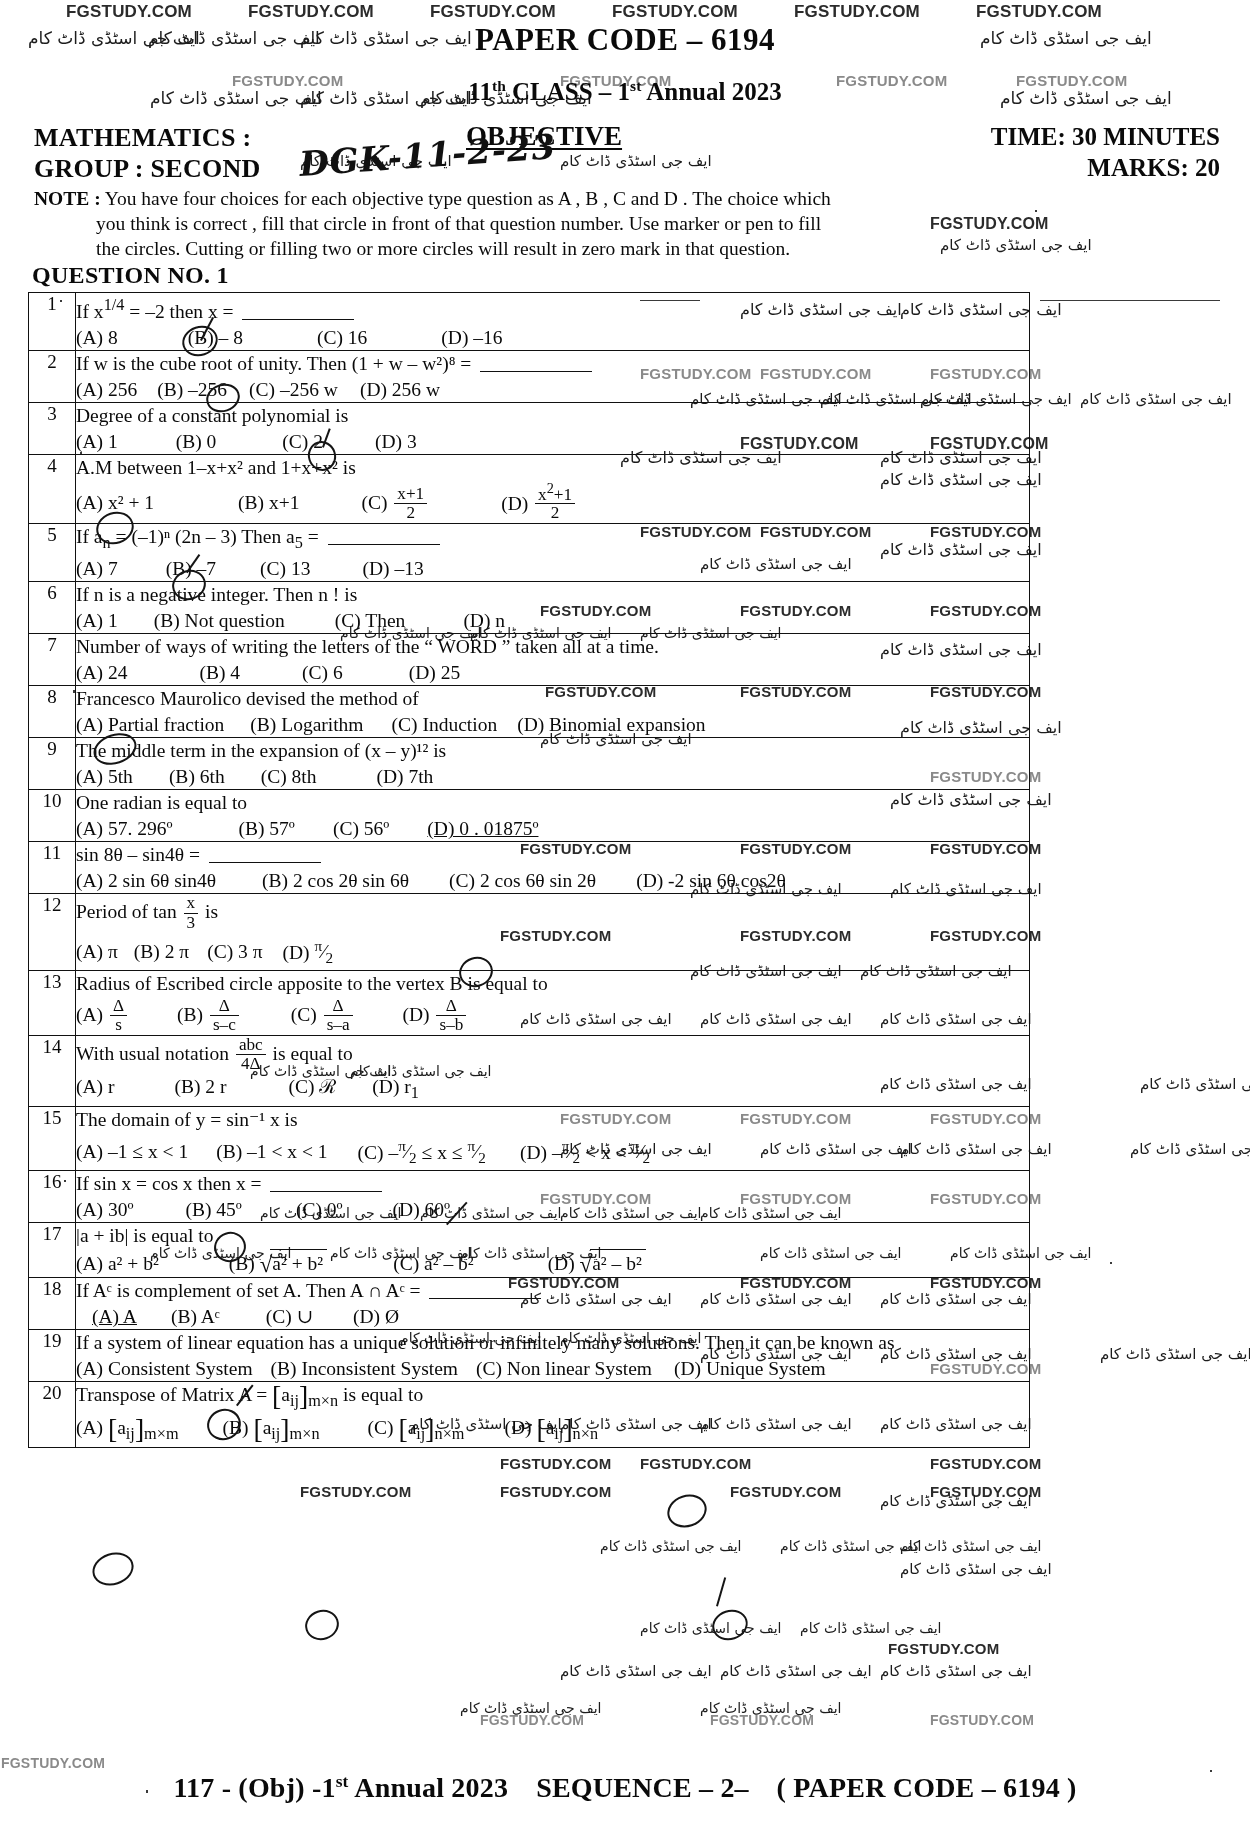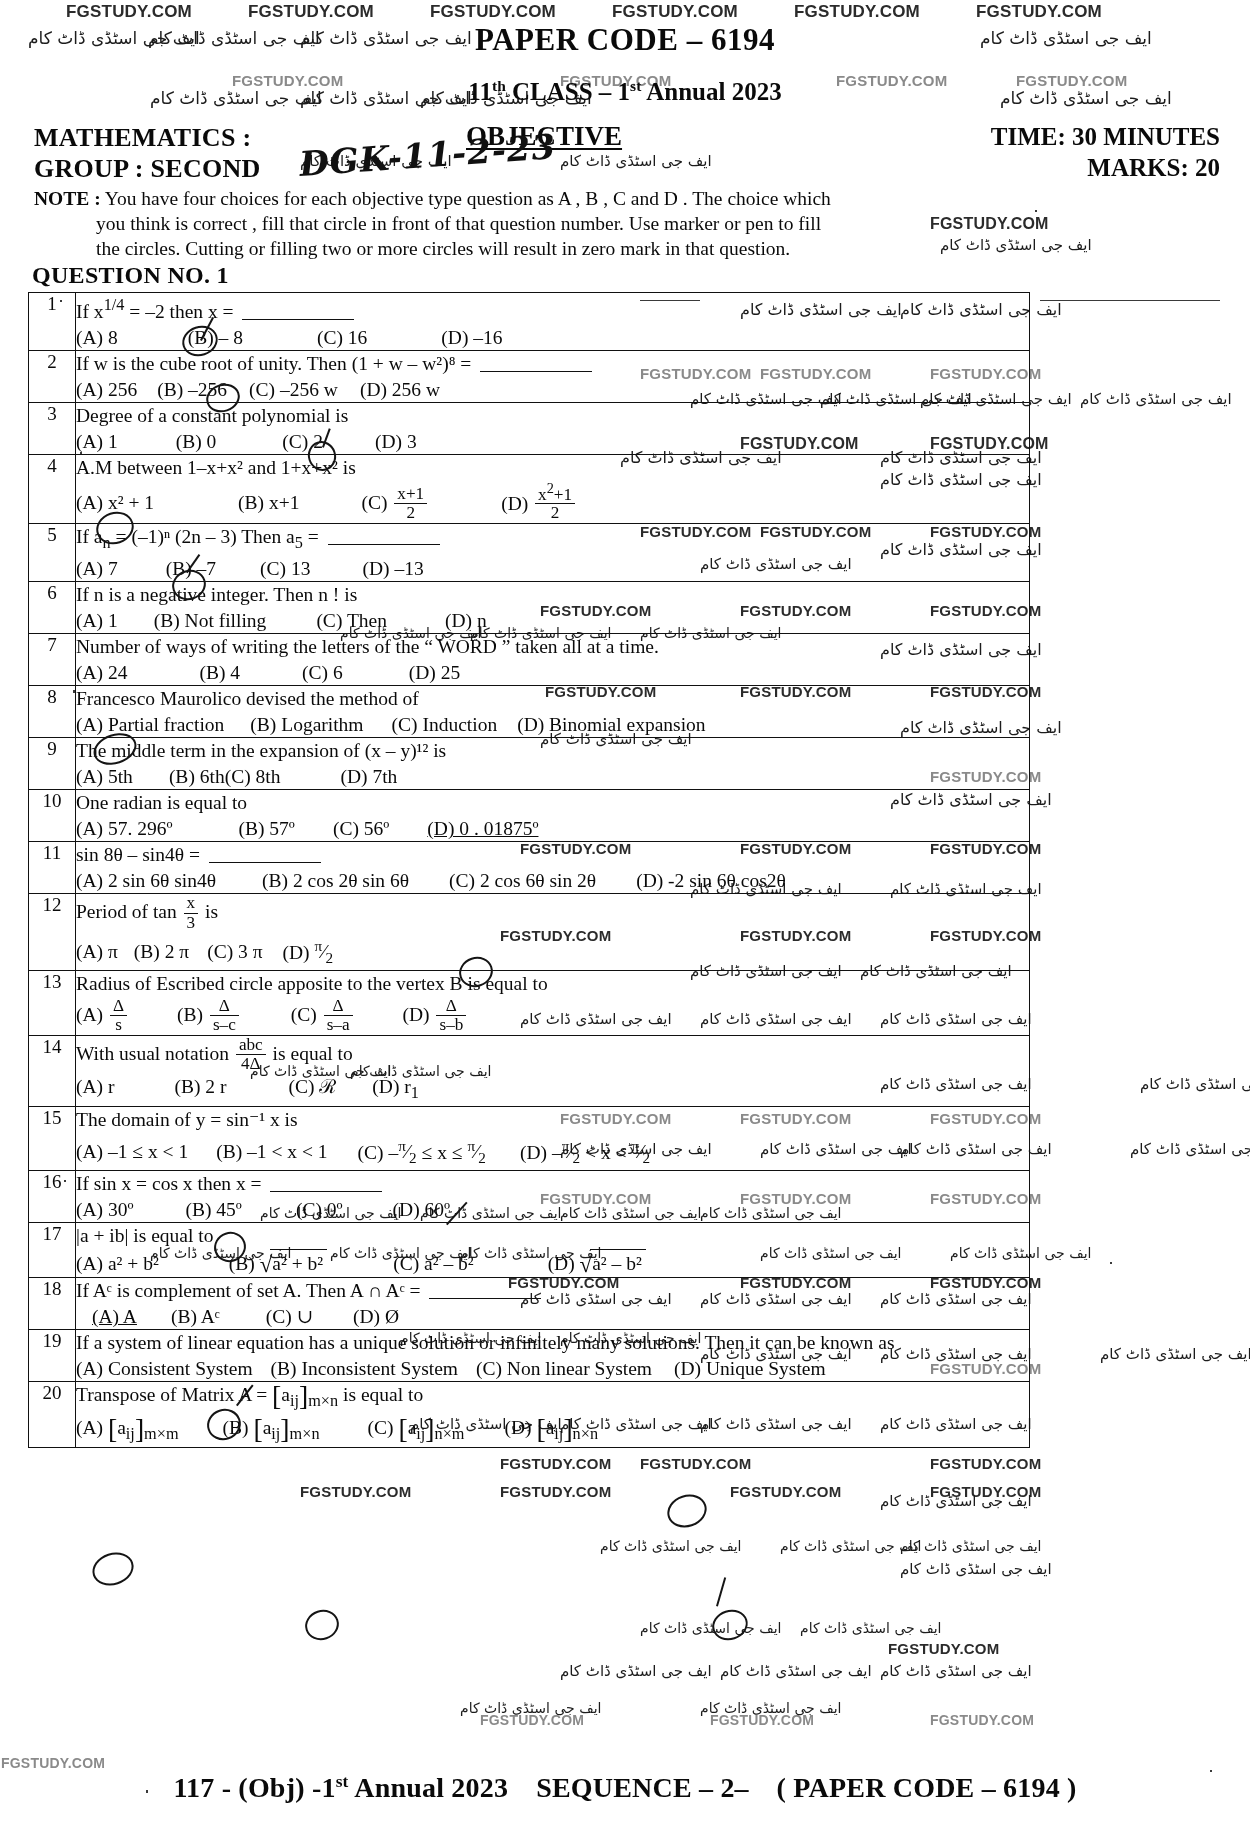--- a/index.html
+++ b/index.html
@@ -435,42 +435,42 @@
           <td class="num">5</td>
           <td class="body">
             <div class="stem">If a<sub>n</sub> = (–1)ⁿ (2n – 3) Then a<sub>5</sub> = <span class="blank"></span></div>
             <div class="opts"><span class="opt" style="margin-left: 0px;">(A) 7</span><span class="opt" style="margin-left: 48px;">(B) –7</span><span class="opt" style="margin-left: 44px;">(C) 13</span><span class="opt" style="margin-left: 52px;">(D) –13</span></div>
           </td>
         </tr>
         <tr>
           <td class="num">6</td>
           <td class="body">
             <div class="stem">If n is a negative integer. Then  n !   is</div>
-            <div class="opts"><span class="opt" style="margin-left: 0px;">(A) 1</span><span class="opt" style="margin-left: 36px;">(B) Not filling</span><span class="opt" style="margin-left: 50px;">(C) Then</span><span class="opt" style="margin-left: 58px;">(D) n</span></div>
+            <div class="opts"><span class="opt" style="margin-left: 0px;">(A) 1</span><span class="opt" style="margin-left: 36px;">(B) Not question</span><span class="opt" style="margin-left: 50px;">(C) Then</span><span class="opt" style="margin-left: 58px;">(D) n</span></div>
           </td>
         </tr>
         <tr>
           <td class="num">7</td>
           <td class="body">
             <div class="stem">Number of ways of writing the letters of the “ WORD ”  taken all at a time.</div>
             <div class="opts"><span class="opt" style="margin-left: 0px;">(A) 24</span><span class="opt" style="margin-left: 72px;">(B) 4</span><span class="opt" style="margin-left: 62px;">(C) 6</span><span class="opt" style="margin-left: 66px;">(D) 25</span></div>
           </td>
         </tr>
         <tr>
           <td class="num">8</td>
           <td class="body">
             <div class="stem">Francesco Maurolico devised the method of</div>
             <div class="opts"><span class="opt" style="margin-left: 0px;">(A) Partial fraction</span><span class="opt" style="margin-left: 26px;">(B) Logarithm</span><span class="opt" style="margin-left: 28px;">(C) Induction</span><span class="opt" style="margin-left: 20px;">(D) Binomial expansion</span></div>
           </td>
         </tr>
         <tr>
           <td class="num">9</td>
           <td class="body">
             <div class="stem">The middle term in the expansion of (x – y)¹²  is</div>
-            <div class="opts"><span class="opt" style="margin-left: 0px;">(A) 5th</span><span class="opt" style="margin-left: 36px;">(B) 6th</span><span class="opt" style="">(C) 8th</span><span class="opt" style="margin-left: 60px;">(D) 7th</span></div>
+            <div class="opts"><span class="opt" style="margin-left: 0px;">(A) 5th</span><span class="opt" style="margin-left: 36px;">(B) 6th</span><span class="opt" style="margin-left: 36px;">(C) 8th</span><span class="opt" style="margin-left: 60px;">(D) 7th</span></div>
           </td>
         </tr>
         <tr>
           <td class="num">10</td>
           <td class="body">
             <div class="stem">One radian is equal to</div>
             <div class="opts"><span class="opt" style="margin-left: 0px;">(A) 57. 296º</span><span class="opt" style="margin-left: 66px;">(B) 57º</span><span class="opt" style="margin-left: 38px;">(C) 56º</span><span class="opt" style="margin-left: 38px; text-decoration: underline;">(D) 0 . 01875º</span></div>
           </td>
         </tr>
         <tr>

